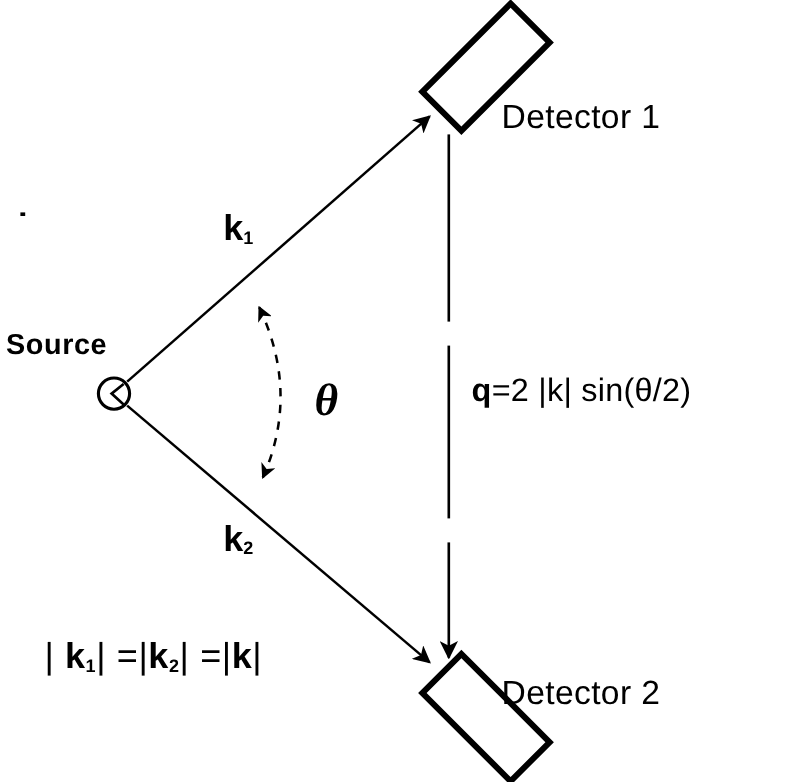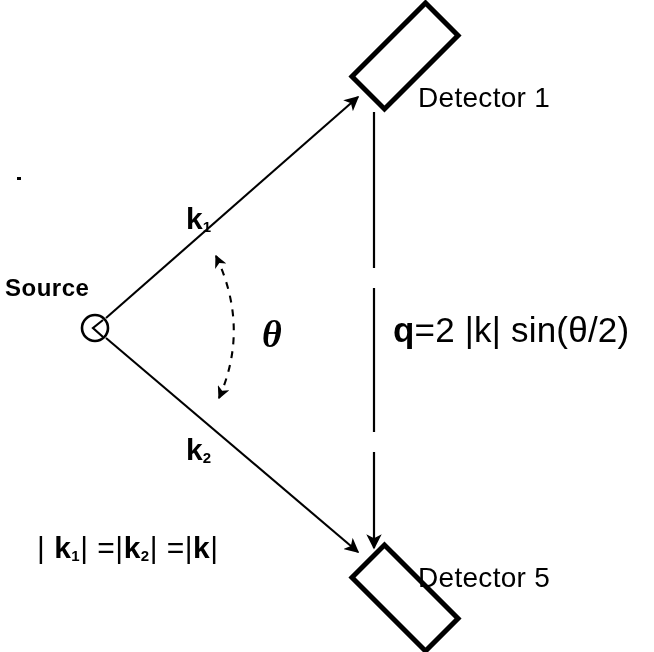--- a/index.html
+++ b/index.html
@@ -57,21 +57,21 @@
   }
   .lbl-theta {
     font-family: "Liberation Serif", serif;
     font-style: italic;
     font-weight: bold;
     font-size: 38px;
   }
   .lbl-eq {
     font-family: "Liberation Sans", sans-serif;
     font-weight: normal;
-    font-size: 35px;
+    font-size: 27px;
     letter-spacing: 0.2px;
   }
   .lbl-eq .bold {
     font-weight: bold;
   }
   .lbl-mag {
     font-family: "Liberation Sans", sans-serif;
     font-weight: normal;
     font-size: 30px;
     letter-spacing: 0.5px;
@@ -126,23 +126,23 @@
 
     <rect x="353" y="575" width="104" height="46" fill="none" stroke="#000000" stroke-width="5" transform="rotate(45 405 598)"></rect>
   </svg>
 
   <div class="speck" style="left:17px; top:177px;"></div>
 
   <div class="lbl lbl-source" style="left:5px; top:276px;">Source</div>
 
   <div class="lbl lbl-detector" style="left:418px; top:84px;">Detector 1</div>
 
-  <div class="lbl lbl-detector" style="left:418px; top:564px;">Detector 5</div>
+  <div class="lbl lbl-detector" style="left:418px; top:564px;">Detector 2</div>
 
-  <div class="lbl lbl-vec" style="left:186px; top:176px;margin-top:28px;">
+  <div class="lbl lbl-vec" style="left:186px; top:176px;">
     <span>k</span><sub>1</sub>
   </div>
 
   <div class="lbl lbl-vec" style="left:186px; top:435px;">
     <span>k</span><sub>2</sub>
   </div>
 
   <div class="lbl lbl-theta" style="left:262px; top:315px;">θ</div>
 
   <div class="lbl lbl-eq" style="left:393px; top:312px;">

